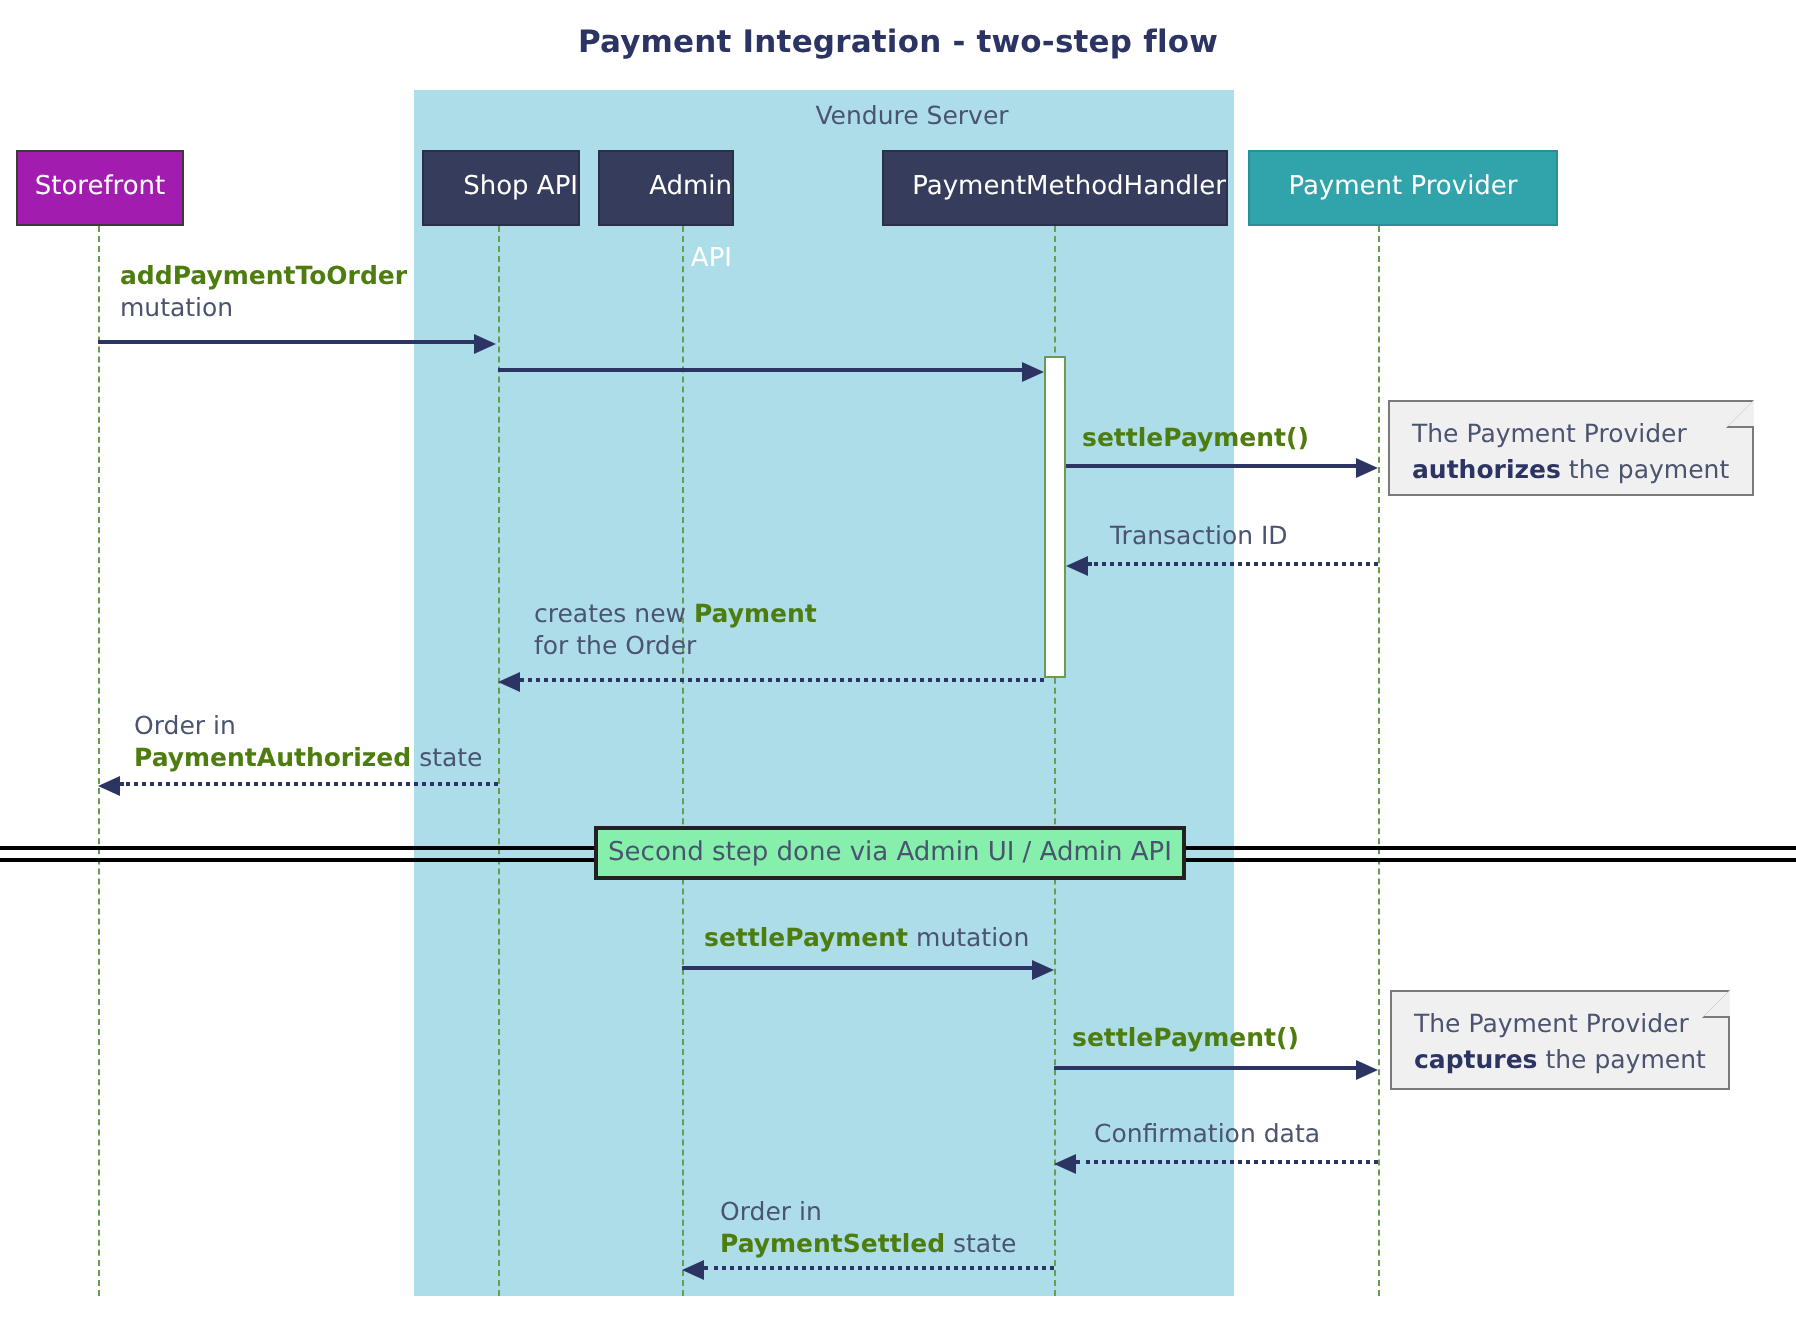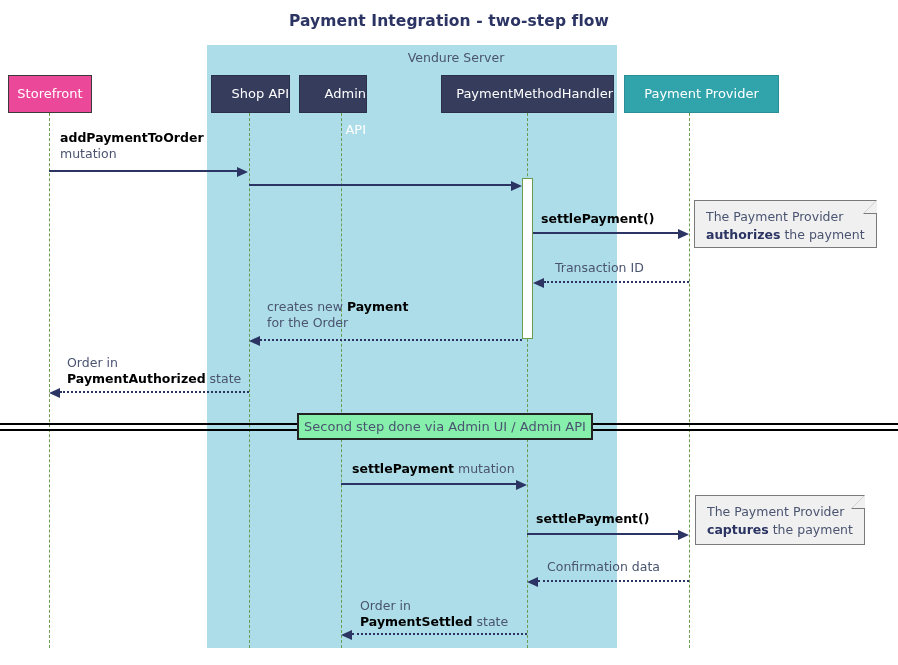--- a/index.html
+++ b/index.html
@@ -51,21 +51,21 @@
   .participant {
     position: absolute;
     box-sizing: border-box;
     height: 38px;
     line-height: 36px;
     text-align: center;
     color: #ffffff;
     font-size: 13px;
     border: 1px solid #3a3a3a;
   }
-  .p-storefront { background: #ec4899; border-color: #3d3b38; }
+  .p-storefront { background: #a21caf; border-color: #3d3b38; }
   .p-api        { background: #353c5c; border-color: #2a3049; text-align: right; }
   .p-provider   { background: #30a3ab; border-color: #2a8f96; }
   
   .lifeline {
     position: absolute;
     width: 0;
     border-left: 1px dashed #6a9c4f;
     top: 113px;
   }
   
@@ -102,21 +102,21 @@
     border-right: 11px solid #2b3463;
     left: -11px;
   }
   .msg-label {
     position: absolute;
     font-size: 12.5px;
     color: #4a5470;
     line-height: 16px;
     white-space: nowrap;
   }
-  .msg-label b { color: #000000; font-weight: bold; }
+  .msg-label b { color: #4d7c0f; font-weight: bold; }
   
   .note {
     position: absolute;
     box-sizing: border-box;
     background: #f0f0f0;
     border: 1px solid #7a7a7a;
     font-size: 12.5px;
     color: #4a5470;
     line-height: 18px;
     padding: 7px 10px 7px 11px;

